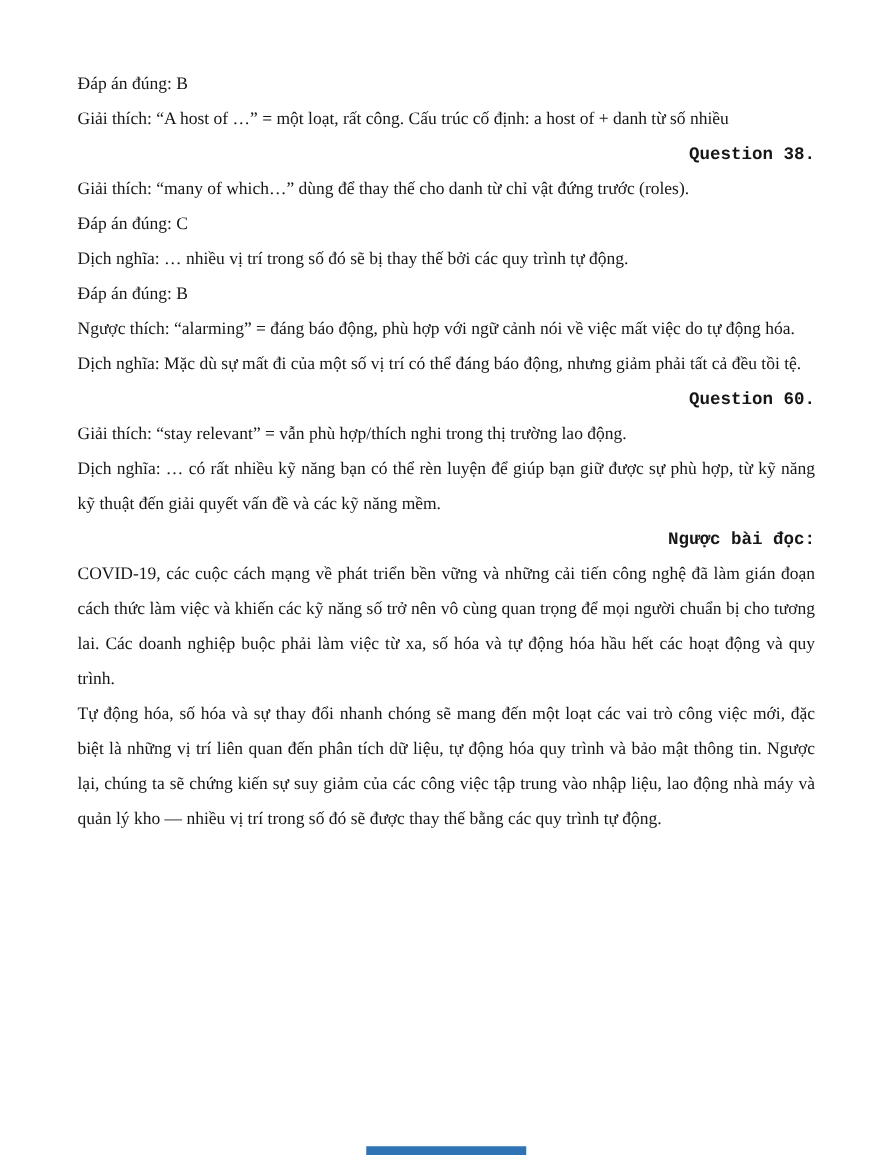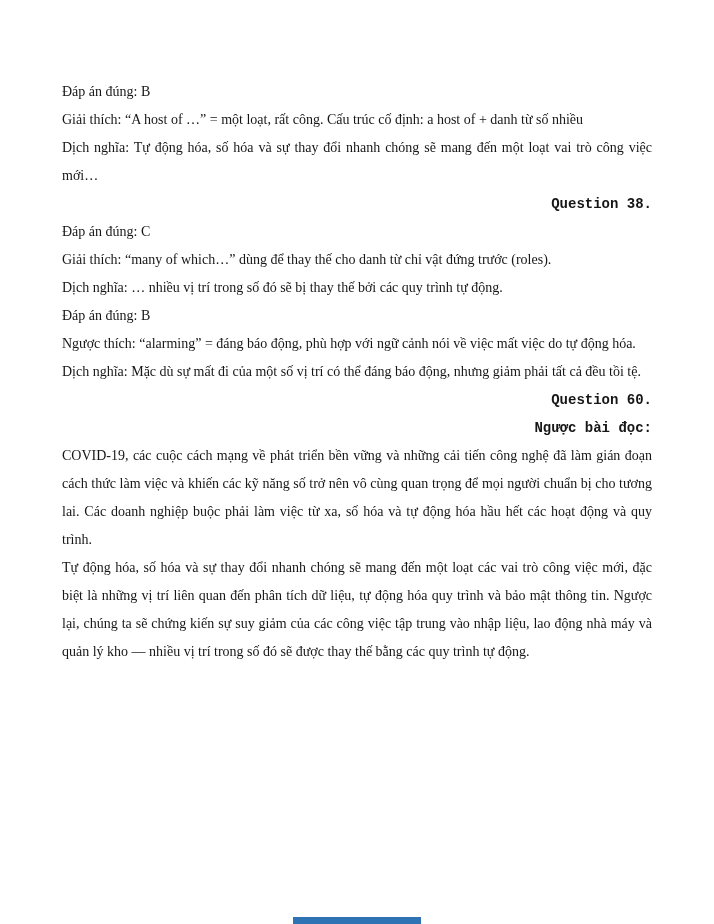--- a/index.html
+++ b/index.html
@@ -9,21 +9,21 @@
     height: 924px;
     background: #ffffff;
     position: relative;
     overflow: hidden;
   }
   .page {
     position: absolute;
     left: 0; top: 0;
     width: 714px;
     height: 924px;
-    padding: 78px 62px 0 62px;
+    padding: 54px 62px 0 62px;
     font-family: "Liberation Serif", "DejaVu Serif", serif;
     font-size: 14px;
     line-height: 28px;
     color: #161616;
   }
   .block { margin: 0; text-align: justify; }
   .heading { font-weight: bold; text-align: right; font-family: Liberation Mono, monospace; }
   .accent-bar {
     position: absolute;
     bottom: 0;
@@ -32,27 +32,28 @@
     width: 128px;
     height: 7px;
   }
 </style>
 </head>
 <body>
 
 <div class="page">
   <p class="block">Đáp án đúng: B</p>
   <p class="block">Giải thích: “A host of …” = một loạt, rất công. Cấu trúc cố định: a host of + danh từ số nhiều</p>
-  <p class="block">Dịch nghĩa: Tự động hóa, số hóa và sự thay đổi nhanh chóng sẽ mang đến một loạt vai trò công việc mới…</p>
   <p class="block heading">Question 38.</p>
+  <p class="block">Giải thích: “many of which…” dùng để thay thế cho danh từ chỉ vật đứng trước (roles).</p>
   <p class="block">Đáp án đúng: C</p>
-  <p class="block">Giải thích: “many of which…” dùng để thay thế cho danh từ chỉ vật đứng trước (roles).</p>
   <p class="block">Dịch nghĩa: … nhiều vị trí trong số đó sẽ bị thay thế bởi các quy trình tự động.</p>
   <p class="block">Đáp án đúng: B</p>
   <p class="block">Ngược thích: “alarming” = đáng báo động, phù hợp với ngữ cảnh nói về việc mất việc do tự động hóa.</p>
   <p class="block">Dịch nghĩa: Mặc dù sự mất đi của một số vị trí có thể đáng báo động, nhưng giảm phải tất cả đều tồi tệ.</p>
   <p class="block heading">Question 60.</p>
+  <p class="block">Giải thích: “stay relevant” = vẫn phù hợp/thích nghi trong thị trường lao động.</p>
+  <p class="block">Dịch nghĩa: … có rất nhiều kỹ năng bạn có thể rèn luyện để giúp bạn giữ được sự phù hợp, từ kỹ năng kỹ thuật đến giải quyết vấn đề và các kỹ năng mềm.</p>
   <p class="block heading">Ngược bài đọc:</p>
   <p class="block">COVID-19, các cuộc cách mạng về phát triển bền vững và những cải tiến công nghệ đã làm gián đoạn cách thức làm việc và khiến các kỹ năng số trở nên vô cùng quan trọng để mọi người chuẩn bị cho tương lai. Các doanh nghiệp buộc phải làm việc từ xa, số hóa và tự động hóa hầu hết các hoạt động và quy trình.</p>
   <p class="block">Tự động hóa, số hóa và sự thay đổi nhanh chóng sẽ mang đến một loạt các vai trò công việc mới, đặc biệt là những vị trí liên quan đến phân tích dữ liệu, tự động hóa quy trình và bảo mật thông tin. Ngược lại, chúng ta sẽ chứng kiến sự suy giảm của các công việc tập trung vào nhập liệu, lao động nhà máy và quản lý kho — nhiều vị trí trong số đó sẽ được thay thế bằng các quy trình tự động.</p>
 </div>
 
 <div class="accent-bar" style="background-color: rgb(46, 116, 181);"></div>
 
 </body></html>

